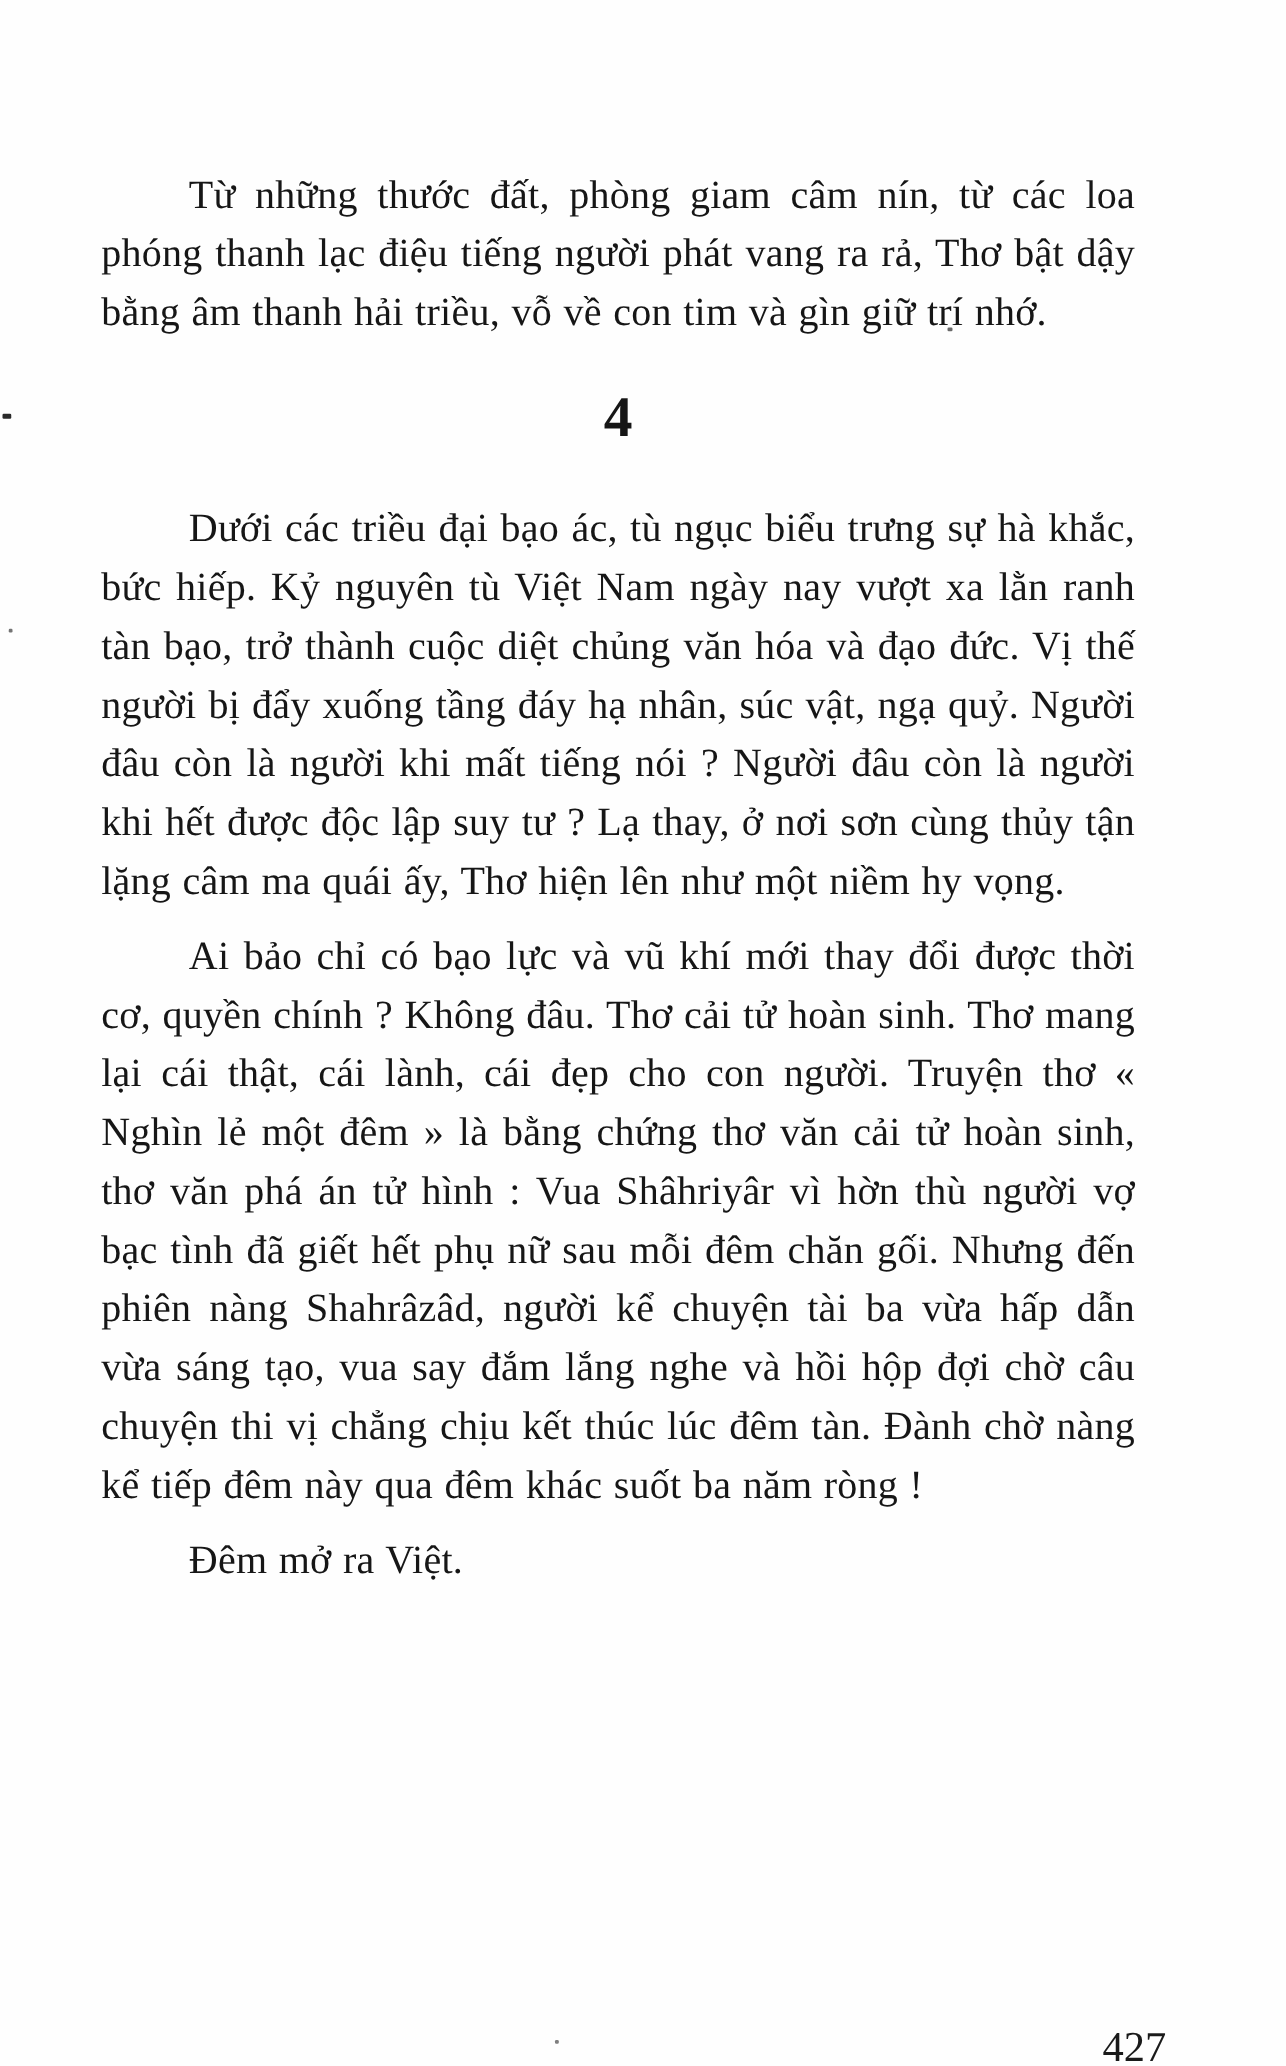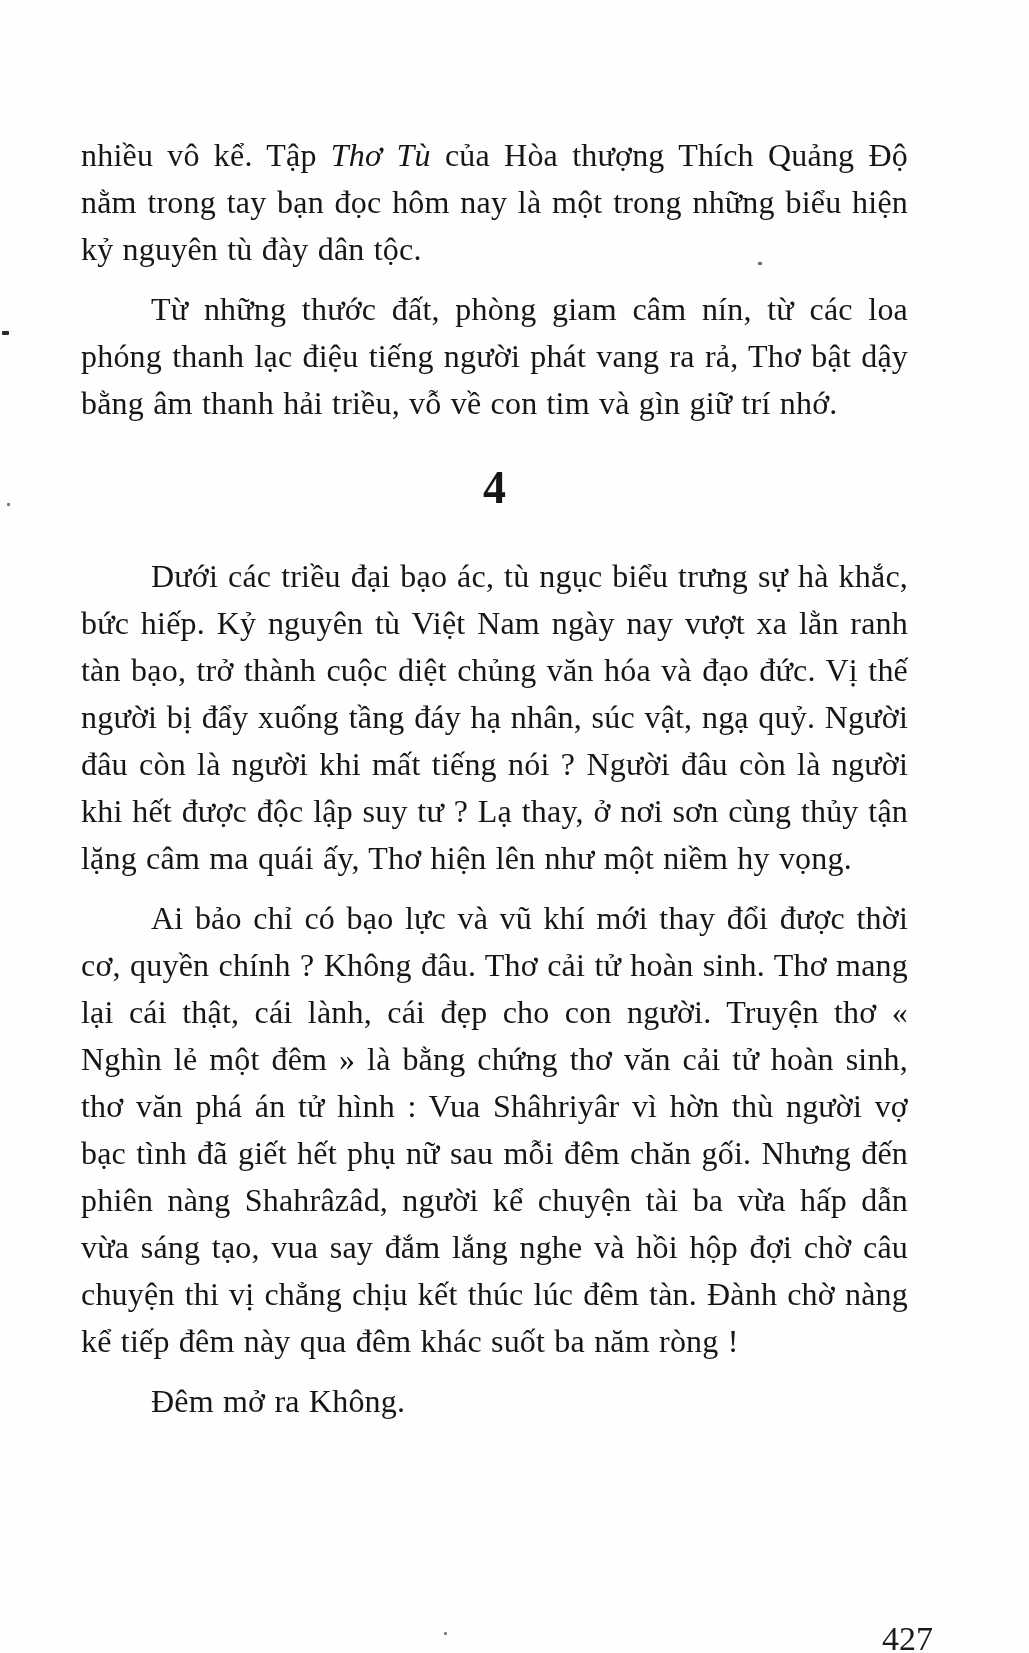--- a/index.html
+++ b/index.html
@@ -66,29 +66,28 @@
 
 <div class="page">
 
   <span class="scan-speck speck-1"></span>
   <span class="scan-speck speck-2"></span>
   <span class="scan-speck speck-3"></span>
   <span class="scan-speck speck-4"></span>
 
   <div class="text-block">
 
-    <p class="para"><span>nhiều vô kể. Tập </span><span class="seg-italic">Thơ Tù</span><span> của Hòa thượng Thích Quảng Độ nằm trong tay bạn đọc hôm nay là một trong những biểu hiện kỷ nguyên tù đày dân tộc.</span></p>
 
     <p class="para indent">Từ những thước đất, phòng giam câm nín, từ các loa phóng thanh lạc điệu tiếng người phát vang ra rả, Thơ bật dậy bằng âm thanh hải triều, vỗ về con tim và gìn giữ trí nhớ.</p>
 
     <h2 class="section-number">4</h2>
 
     <p class="para indent">Dưới các triều đại bạo ác, tù ngục biểu trưng sự hà khắc, bức hiếp. Kỷ nguyên tù Việt Nam ngày nay vượt xa lằn ranh tàn bạo, trở thành cuộc diệt chủng văn hóa và đạo đức. Vị thế người bị đẩy xuống tầng đáy hạ nhân, súc vật, ngạ quỷ. Người đâu còn là người khi mất tiếng nói ? Người đâu còn là người khi hết được độc lập suy tư ? Lạ thay, ở nơi sơn cùng thủy tận lặng câm ma quái ấy, Thơ hiện lên như một niềm hy vọng.</p>
 
     <p class="para indent"><span>Ai bảo chỉ có bạo lực và vũ khí mới thay đổi được thời cơ, quyền chính ? Không đâu. Thơ cải tử hoàn sinh. Thơ mang lại cái thật, cái lành, cái đẹp cho con người. Truyện thơ « </span><span class="seg-bold">Nghìn lẻ một đêm</span><span> » là bằng chứng thơ văn cải tử hoàn sinh, thơ văn phá án tử hình : Vua Shâhriyâr vì hờn thù người vợ bạc tình đã giết hết phụ nữ sau mỗi đêm chăn gối. Nhưng đến phiên nàng Shahrâzâd, người kể chuyện tài ba vừa hấp dẫn vừa sáng tạo, vua say đắm lắng nghe và hồi hộp đợi chờ câu chuyện thi vị chẳng chịu kết thúc lúc đêm tàn. Đành chờ nàng kể tiếp đêm này qua đêm khác suốt ba năm ròng !</span></p>
 
-    <p class="para indent">Đêm mở ra Không.</p>
+    <p class="para indent">Đêm mở ra Việt.</p>
 
   </div>
 
   <div class="page-number">427</div>
 
 </div>
 
 </body></html>

